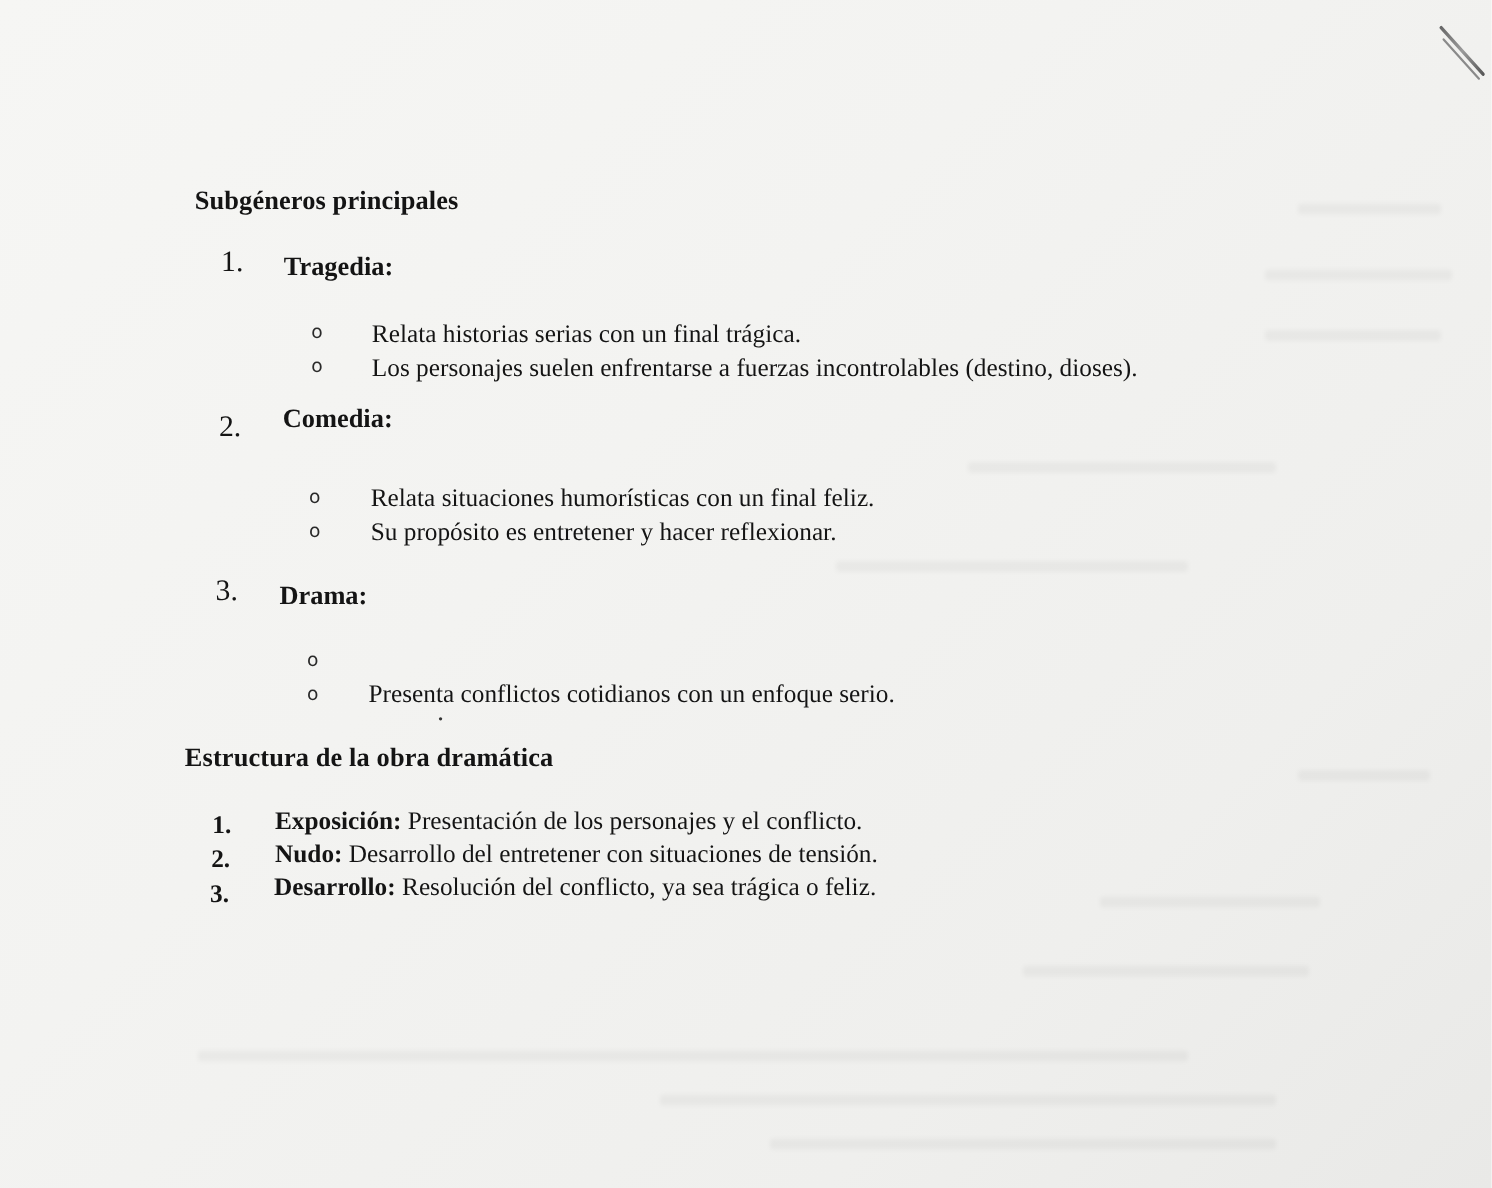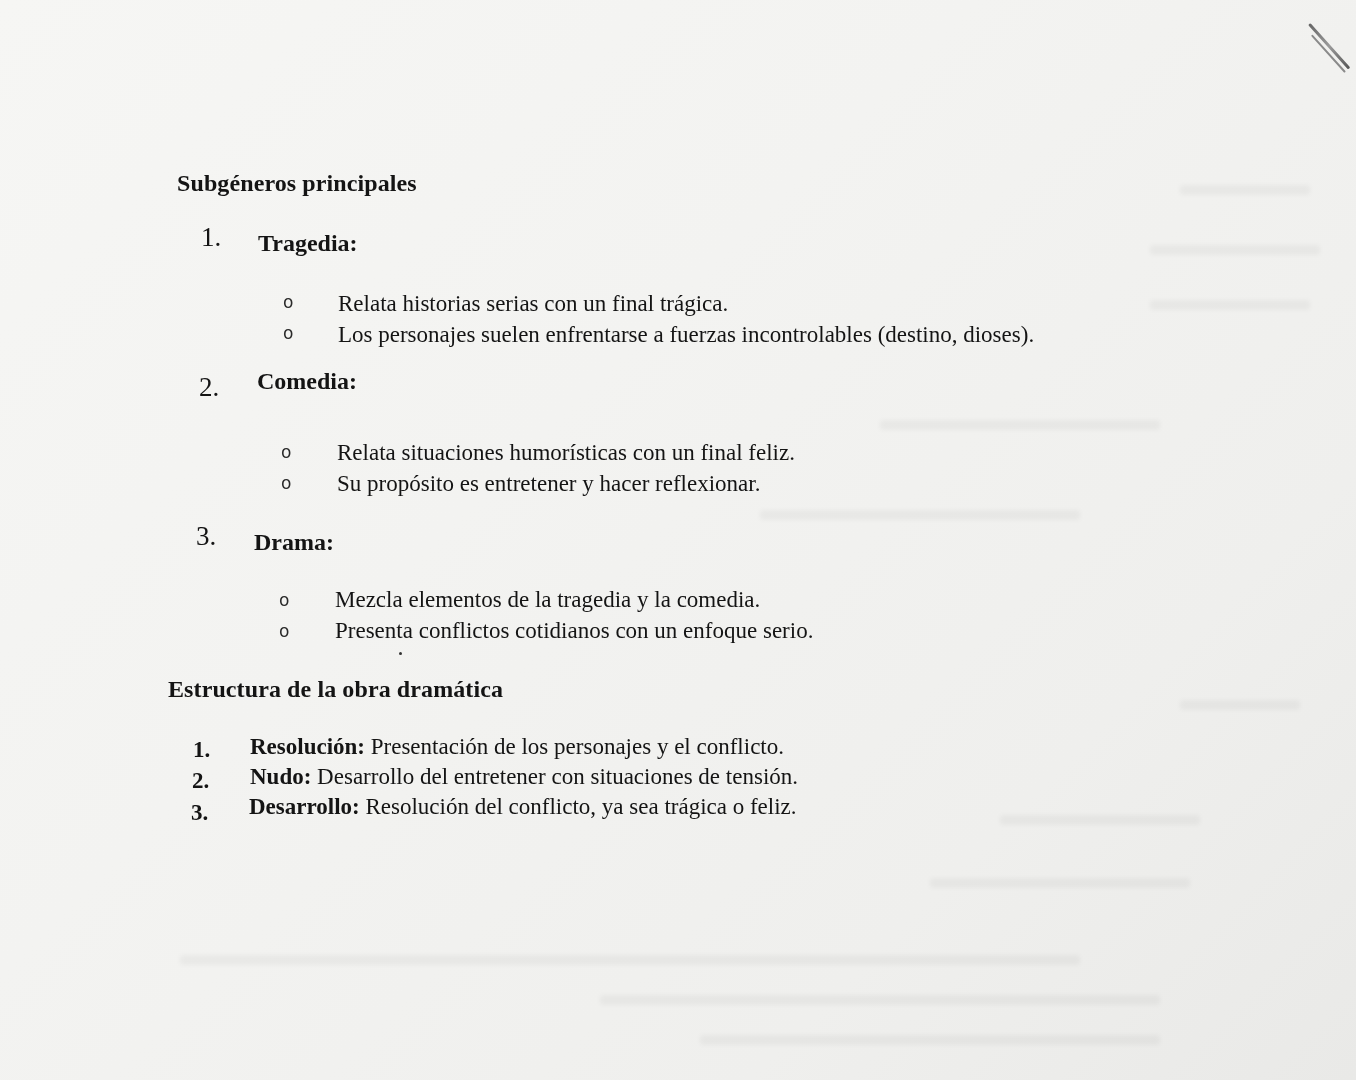--- a/index.html
+++ b/index.html
@@ -138,31 +138,30 @@
   <div class="num" style="left:199px; top:372px;">2.</div>
   <div class="subtitle" style="left:257px; top:368px;">Comedia:</div>
   <div class="bullet" style="left:281px; top:442px;">o</div>
   <div class="line" style="left:337px; top:440px;">Relata situaciones humorísticas con un final feliz.</div>
   <div class="bullet" style="left:281px; top:473px;">o</div>
   <div class="line" style="left:337px; top:471px;">Su propósito es entretener y hacer reflexionar.</div>
 
   <div class="num" style="left:196px; top:521px;">3.</div>
   <div class="subtitle" style="left:254px; top:529px;">Drama:</div>
   <div class="bullet" style="left:279px; top:590px;">o</div>
-  <div class="line" style="left:335px; top:587px;">Mezcla elementos de la tragedia y la comedia.</div>
   <div class="bullet" style="left:279px; top:621px;">o</div>
   <div class="line" style="left:335px; top:618px;">Presenta conflictos cotidianos con un enfoque serio.</div>
 
   <div class="dot"></div>
 
   <div class="heading" style="left:168px; top:676px;">Estructura de la obra dramática</div>
 
   <div class="struct-num" style="left:193px; top:737px;">1.</div>
   <div class="struct-line" style="left:250px; top:734px;">
-    <b>Resolución:</b><span> Presentación de los personajes y el conflicto.</span>
+    <b>Exposición:</b><span> Presentación de los personajes y el conflicto.</span>
   </div>
 
   <div class="struct-num" style="left:192px; top:768px;">2.</div>
   <div class="struct-line" style="left:250px; top:764px;">
     <b>Nudo:</b><span> Desarrollo del entretener con situaciones de tensión.</span>
   </div>
 
   <div class="struct-num" style="left:191px; top:800px;">3.</div>
   <div class="struct-line" style="left:249px; top:794px;">
     <b>Desarrollo:</b><span> Resolución del conflicto, ya sea trágica o feliz.</span>

